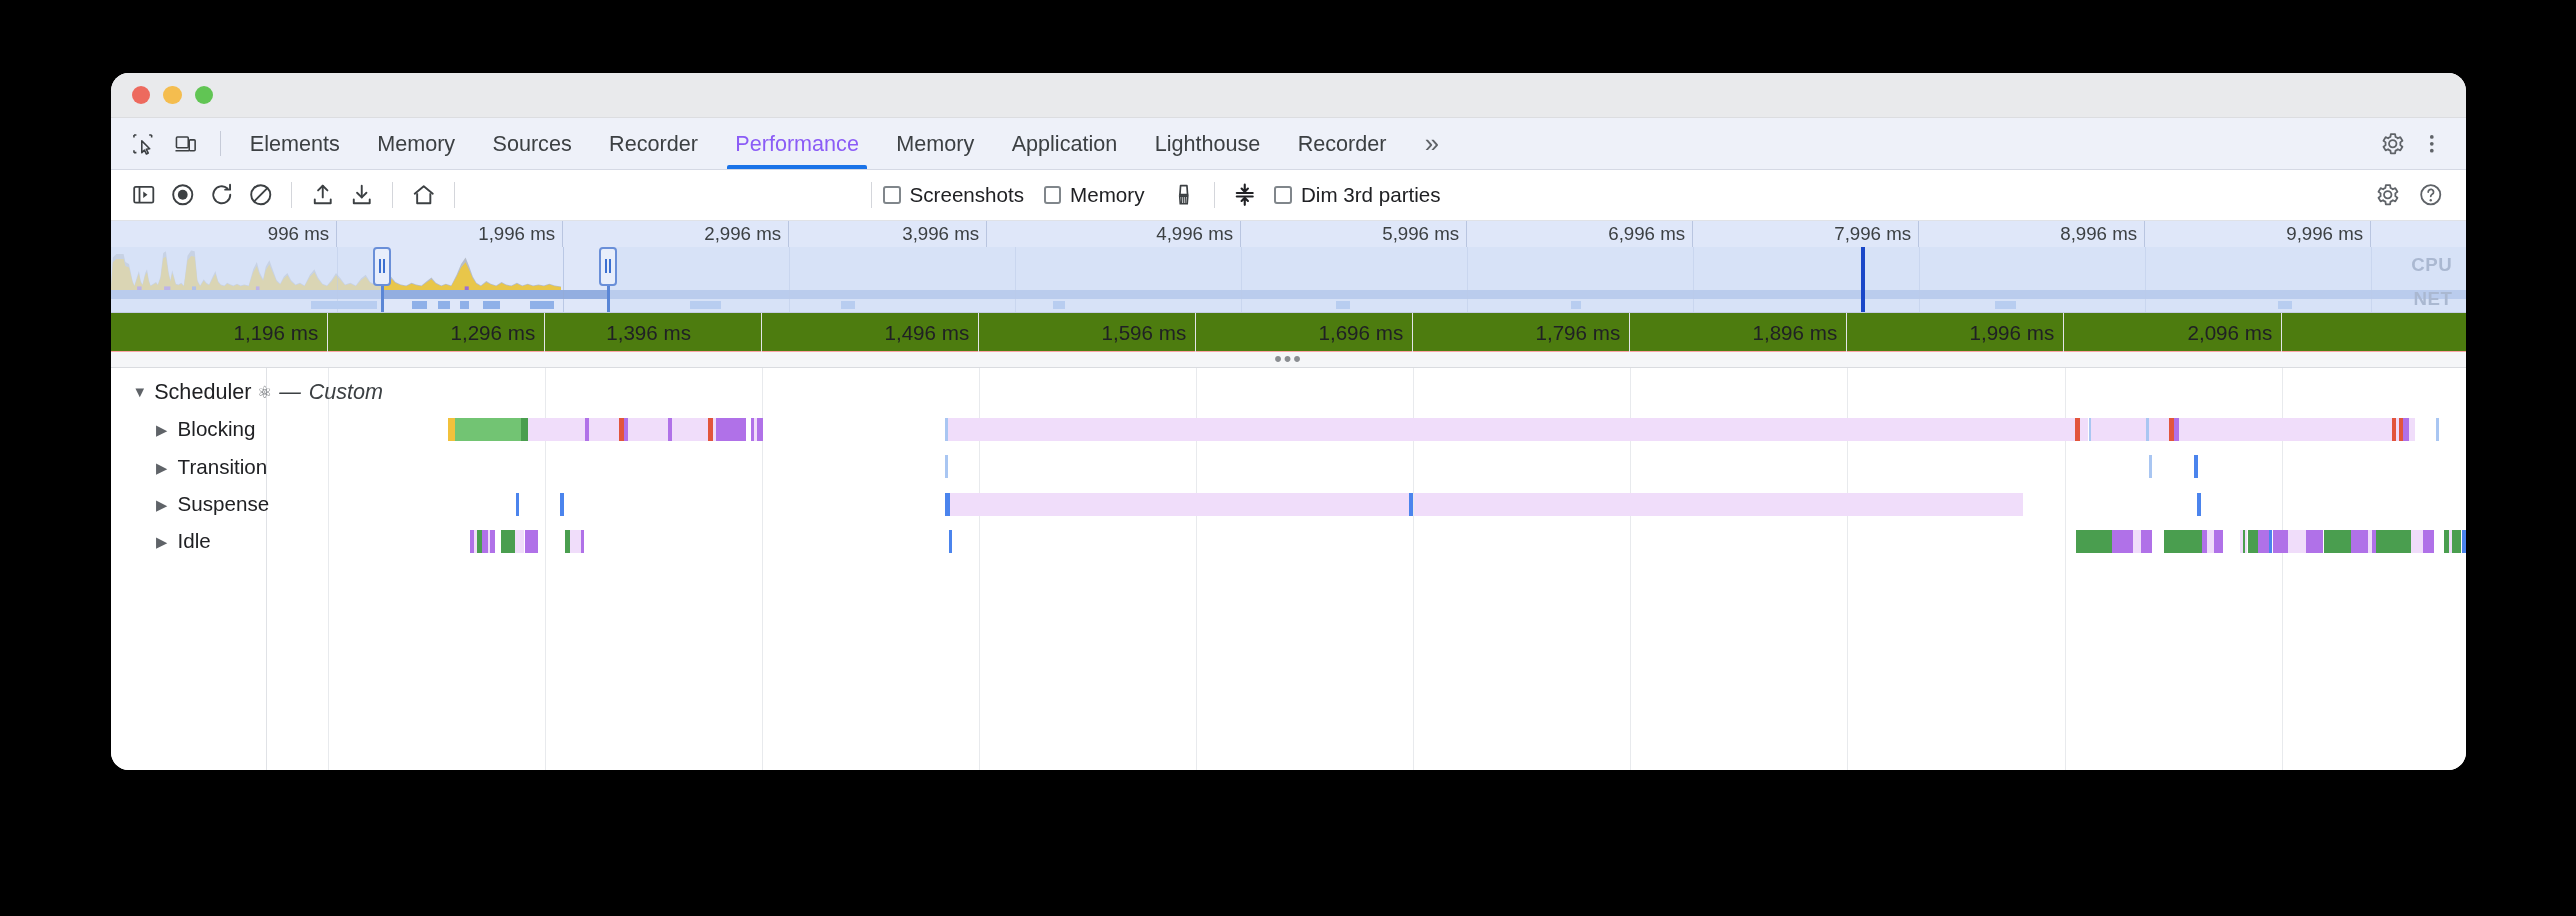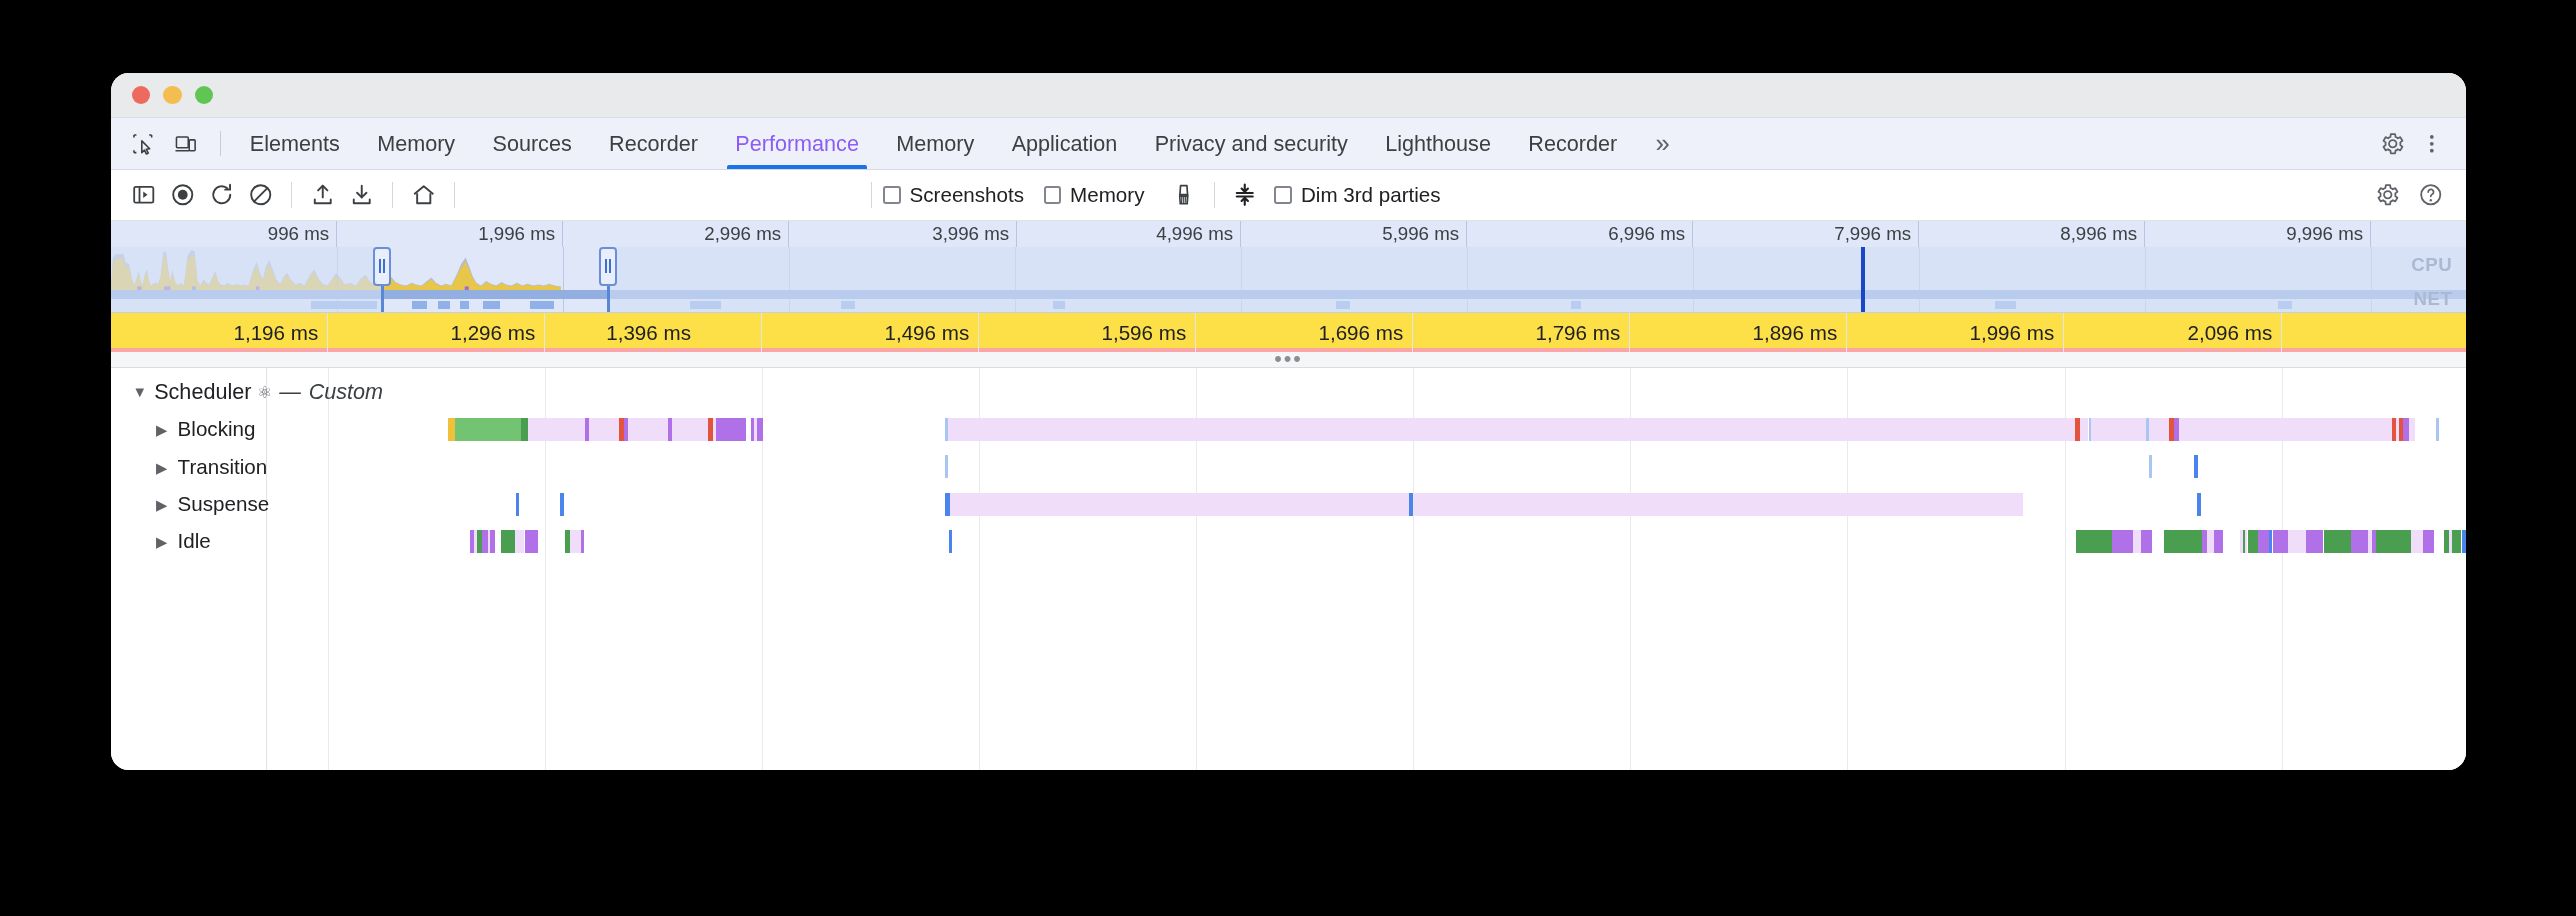--- a/index.html
+++ b/index.html
@@ -136,22 +136,22 @@
     display: flex; align-items: center; justify-content: center; gap: 2px;
   }
   .ov-handle i { width: 2px; height: 14.7px; background: #3b6fd0; display: block; }
   .ov-edge { position: absolute; top: 25.5px; bottom: 0; width: 2.9px; background: #5a86d6; z-index: 5; }
   .ov-cursor { position: absolute; top: 25.5px; bottom: 0; width: 3.9px; background: #1a47c8; z-index: 7; }
 
   
   .detail-ruler {
     position: relative;
     height: 39px; min-height: 39px;
-    background: #fde047;
-    border-bottom: 4px solid #fca5a5;
+    background: #4d7c0f;
+    border-bottom: 1px solid #fca5a5;
   }
   .dr-tick {
     position: absolute; top: 0; height: 39px;
     border-right: 1px solid #e3e5e9;
     font-size: 20.6px; color: #202124;
     text-align: right; padding-right: 8.8px; line-height: 39px;
     white-space: nowrap;
   }
 
   
@@ -235,23 +235,20 @@
           <span>Recorder</span>
         </div>
       <div class="tab active">
           <span>Performance</span>
         </div>
       <div class="tab">
           <span>Memory</span>
         </div>
       <div class="tab">
           <span>Application</span>
-        </div>
-      <div class="tab">
-          <span>Privacy and security</span>
         </div>
       <div class="tab">
           <span>Lighthouse</span>
         </div>
       <div class="tab">
           <span>Recorder</span>
         </div>
       <div class="tab more">
           <span>»</span>
         </div>
@@ -374,21 +371,21 @@
         </svg>
       </span>
     </div>
   </div>
 
   <div class="overview">
     <div class="ov-ruler" id="ov-ruler">
         <div class="ov-tick" style="left: 0px; width: 226px;">996 ms</div>
         <div class="ov-tick" style="left: 226px; width: 226px;">1,996 ms</div>
         <div class="ov-tick" style="left: 452px; width: 226px;">2,996 ms</div>
-        <div class="ov-tick" style="left: 680px; width: 226px;">3,996 ms</div>
+        <div class="ov-tick" style="left: 650px; width: 226px;">3,996 ms</div>
         <div class="ov-tick" style="left: 904px; width: 226px;">4,996 ms</div>
         <div class="ov-tick" style="left: 1130px; width: 226px;">5,996 ms</div>
         <div class="ov-tick" style="left: 1356px; width: 226px;">6,996 ms</div>
         <div class="ov-tick" style="left: 1582px; width: 226px;">7,996 ms</div>
         <div class="ov-tick" style="left: 1808px; width: 226px;">8,996 ms</div>
         <div class="ov-tick" style="left: 2034px; width: 226px;">9,996 ms</div>
       </div>
     <div class="ov-canvas" id="ov-canvas">
       <svg id="cpu-svg" class="cpu-area" preserveAspectRatio="none" viewBox="0 0 1000 100">
           <path d="M 0 100 L 0 94 L 4 28 L 12 20 L 28 20 L 32 38 L 40 42.00000000000001 L 48 80 L 52 90 L 58 70 L 62 58 L 66 80 L 70 88 L 76 62 L 80 54 L 84 78 L 88 90 L 94 86 L 100 82 L 104 88 L 110 70 L 116 18 L 122 14 L 128 60 L 132 78 L 136 56 L 140 70 L 144 86 L 150 88 L 156 84 L 162 90 L 170 24 L 178 12 L 186 14 L 192 78 L 198 90 L 206 76 L 212 84 L 218 88 L 226 70 L 232 58 L 238 80 L 244 88 L 252 90 L 258 84 L 266 88 L 272 90 L 280 86 L 288 90 L 296 88 L 306 90 L 316 54 L 324 38 L 330 60 L 338 76 L 344 48 L 352 34 L 360 56 L 368 78 L 376 86 L 384 70 L 392 62 L 400 78 L 410 88 L 420 84 L 430 90 L 442 66 L 452 54 L 460 72 L 470 86 L 480 90 L 490 78 L 500 62 L 510 74 L 520 88 L 532 84 L 544 90 L 556 74 L 566 66 L 576 82 L 588 88 L 600 90 L 612 78 L 622 70 L 632 82 L 644 88 L 656 90 L 668 84 L 678 88 L 690 90 L 702 80 L 712 72 L 722 84 L 734 90 L 744 86 L 756 90 L 768 66 L 778 42.00000000000001 L 788 28 L 796 48 L 804 70 L 812 84 L 822 90 L 834 80 L 844 86 L 856 90 L 868 82 L 878 88 L 890 90 L 902 84 L 914 90 L 926 86 L 938 90 L 950 88 L 962 90 L 974 86 L 986 90 L 1000 92 L 1000 100 Z" fill="#b6bdc9"></path>

